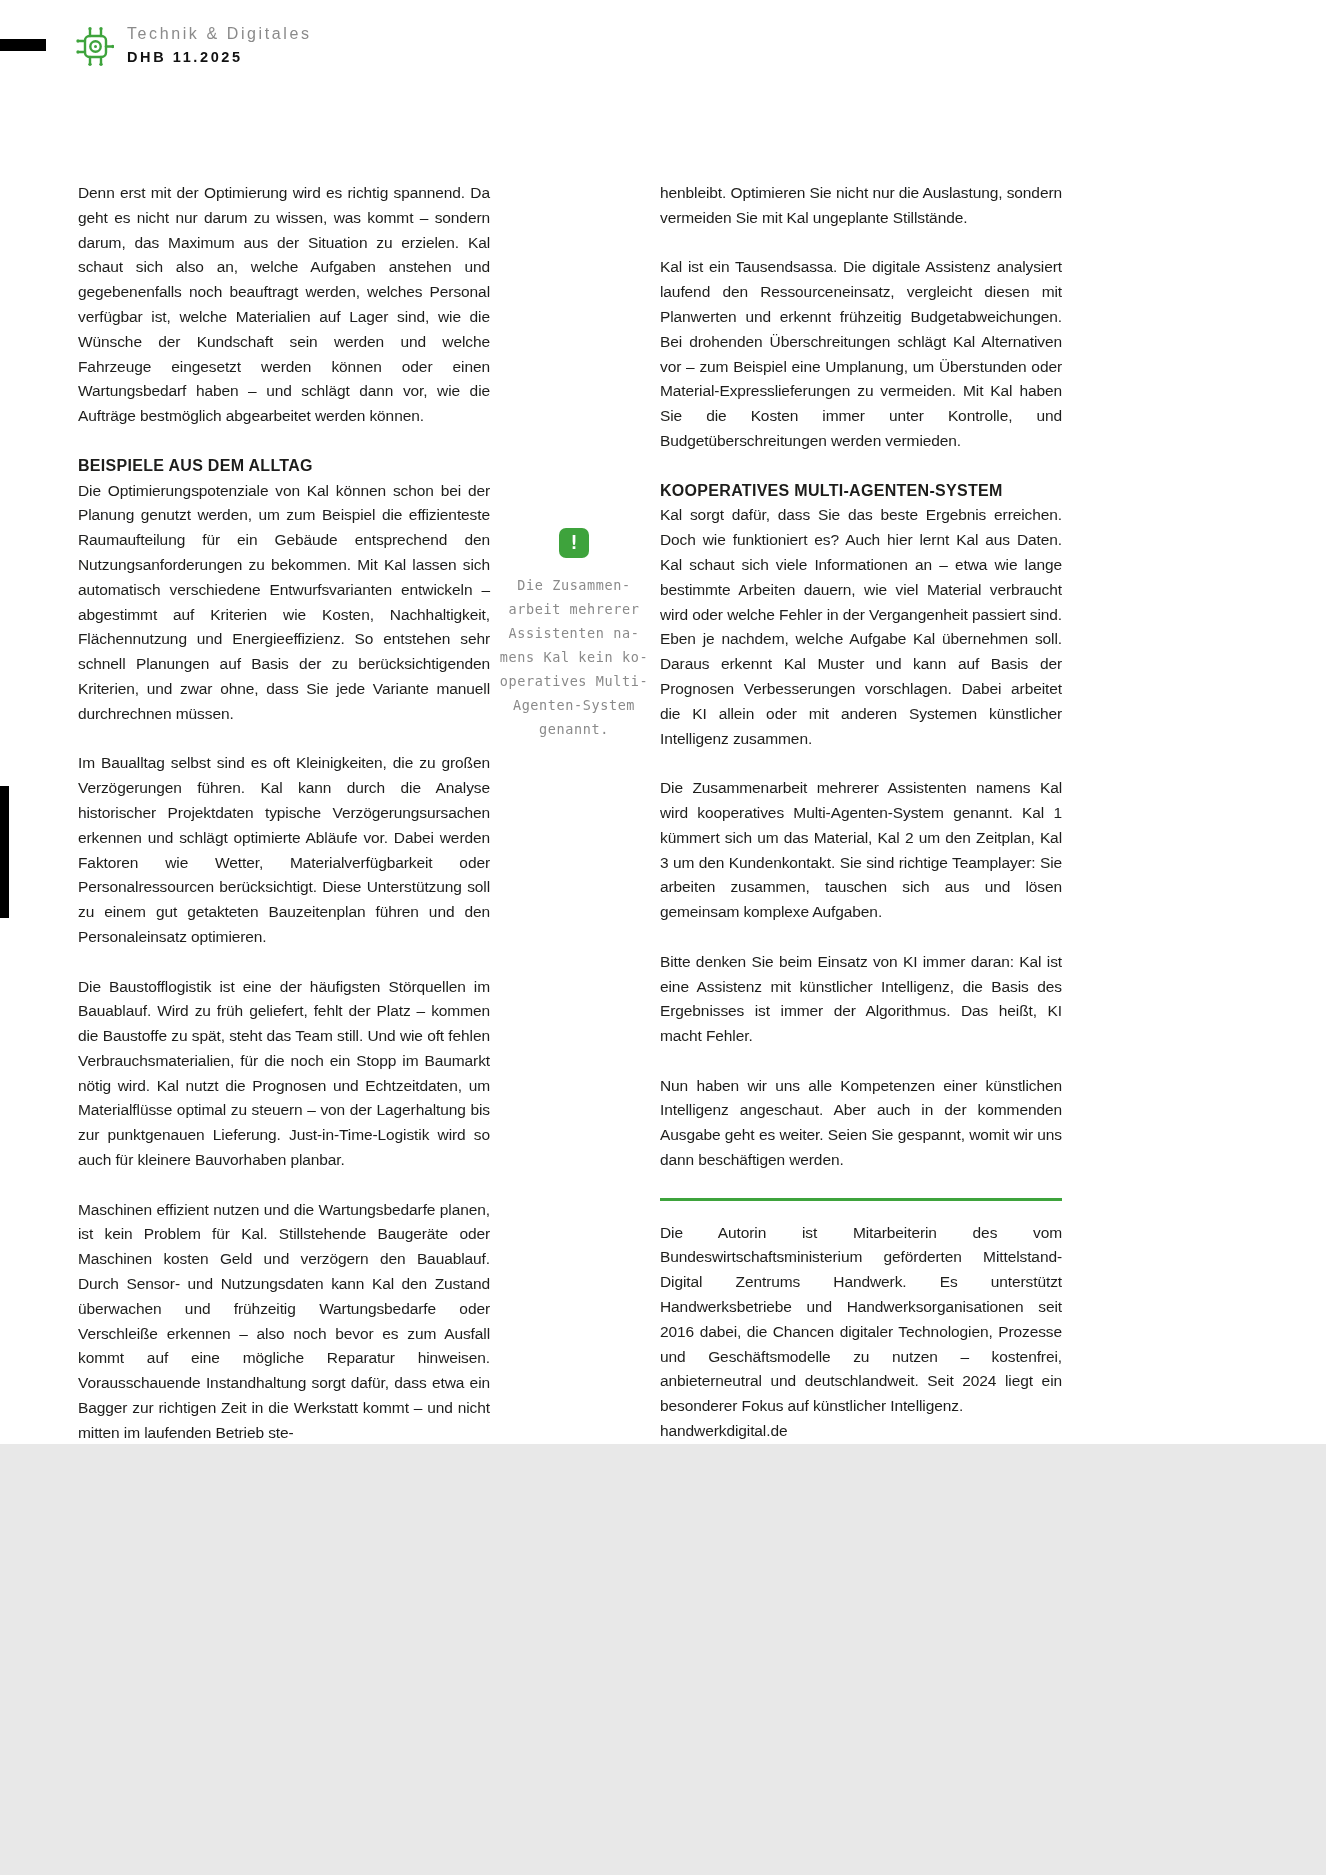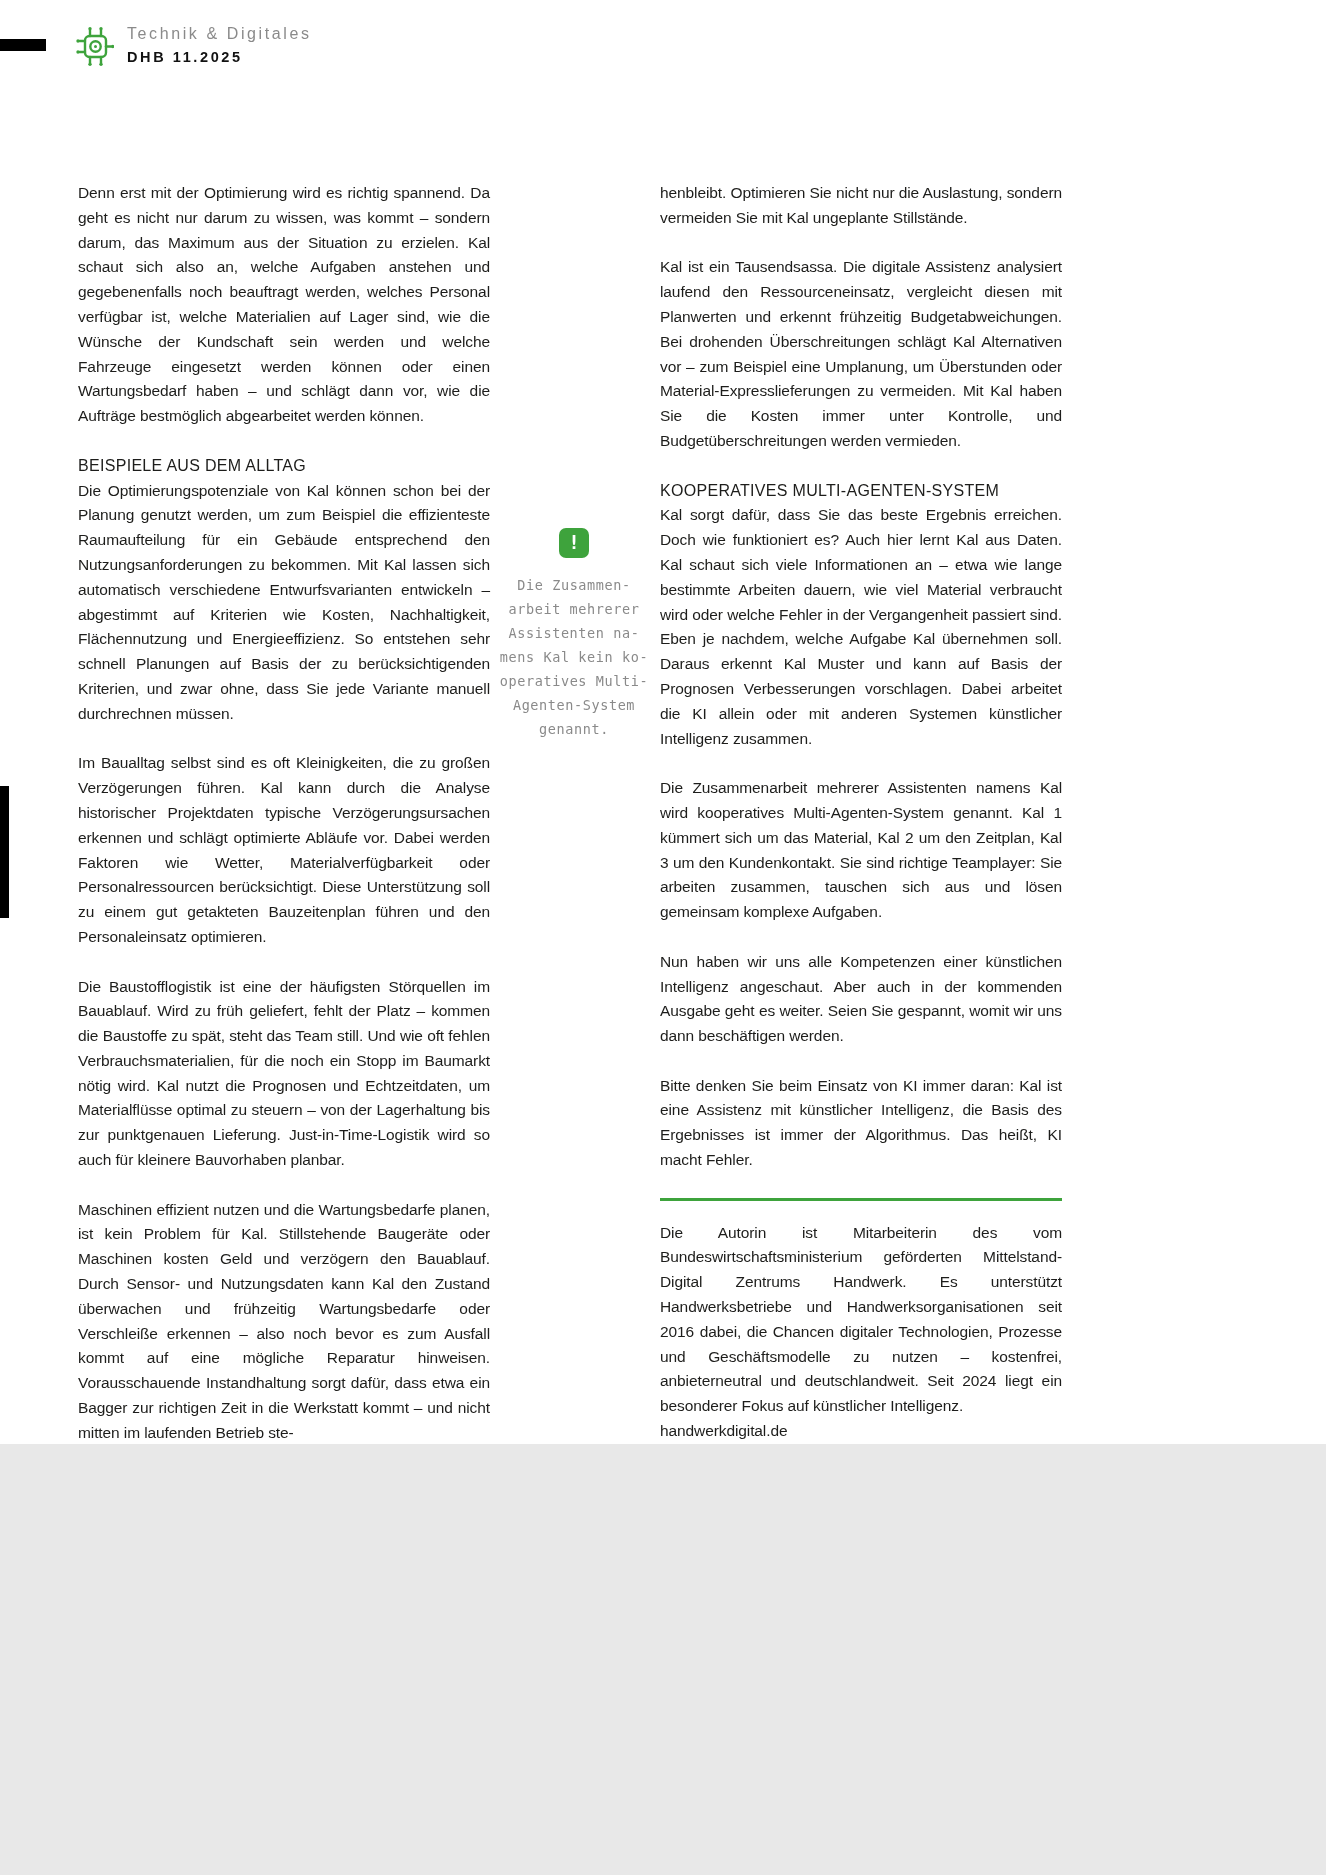--- a/index.html
+++ b/index.html
@@ -38,21 +38,21 @@
     position:absolute;top:181px;
     font-size:15.5px;line-height:24.8px;
     text-align:justify;
     letter-spacing:-0.1px;
     hyphens:auto;
   }
   .col-left{left:78px;width:412px;}
   .col-right{left:660px;width:402px;}
   .col p{margin:0 0 24.8px 0;}
   .col h2{
-    font-size:16px;font-weight:normal;margin:0;
+    font-size:16px;font-weight:bold;margin:0;
     letter-spacing:0.3px;text-align:left;
     line-height:24.8px;
   }
 
   
   .pull-quote{position:absolute;left:484px;top:528px;width:180px;text-align:center;}
   .alert-badge{
     width:30px;height:30px;margin:0 auto 15px auto;
     background:var(--accent-green,#3EA33C);
     border-radius:7px;color:#fff;
@@ -139,22 +139,22 @@
       <span>genannt.</span>
     </div>
   </aside>
 
   <section class="col col-right">
     <p>henbleibt. Optimieren Sie nicht nur die Auslastung, sondern vermeiden Sie mit Kal ungeplante Stillstände.</p>
     <p>Kal ist ein Tausendsassa. Die digitale Assistenz analysiert laufend den Ressourceneinsatz, vergleicht diesen mit Planwerten und erkennt frühzeitig Budgetabweichungen. Bei drohenden Überschreitungen schlägt Kal Alternativen vor – zum Beispiel eine Umplanung, um Überstunden oder Material-Expresslieferungen zu vermeiden. Mit Kal haben Sie die Kosten immer unter Kontrolle, und Budgetüberschreitungen werden vermieden.</p>
     <h2>KOOPERATIVES MULTI-AGENTEN-SYSTEM</h2>
     <p>Kal sorgt dafür, dass Sie das beste Ergebnis erreichen. Doch wie funktioniert es? Auch hier lernt Kal aus Daten. Kal schaut sich viele Informationen an – etwa wie lange bestimmte Arbeiten dauern, wie viel Material verbraucht wird oder welche Fehler in der Vergangenheit passiert sind. Eben je nachdem, welche Aufgabe Kal übernehmen soll. Daraus erkennt Kal Muster und kann auf Basis der Prognosen Verbesserungen vorschlagen. Dabei arbeitet die KI allein oder mit anderen Systemen künstlicher Intelligenz zusammen.</p>
     <p>Die Zusammenarbeit mehrerer Assistenten namens Kal wird kooperatives Multi-Agenten-System genannt. Kal 1 kümmert sich um das Material, Kal 2 um den Zeitplan, Kal 3 um den Kundenkontakt. Sie sind richtige Teamplayer: Sie arbeiten zusammen, tauschen sich aus und lösen gemeinsam komplexe Aufgaben.</p>
+    <p>Bitte denken Sie beim Einsatz von KI immer daran: Kal ist eine Assistenz mit künstlicher Intelligenz, die Basis des Ergebnisses ist immer der Algorithmus. Das heißt, KI macht Fehler.</p>
     <p>Nun haben wir uns alle Kompetenzen einer künstlichen Intelligenz angeschaut. Aber auch in der kommenden Ausgabe geht es weiter. Seien Sie gespannt, womit wir uns dann beschäftigen werden.</p>
-    <p>Bitte denken Sie beim Einsatz von KI immer daran: Kal ist eine Assistenz mit künstlicher Intelligenz, die Basis des Ergebnisses ist immer der Algorithmus. Das heißt, KI macht Fehler.</p>
 
     <div class="author-rule"></div>
     <p style="margin-bottom:0;">Die Autorin ist Mitarbeiterin des vom Bundeswirtschaftsministerium geförderten Mittelstand-Digital Zentrums Handwerk. Es unterstützt Handwerksbetriebe und Handwerksorganisationen seit 2016 dabei, die Chancen digitaler Technologien, Prozesse und Geschäftsmodelle zu nutzen – kostenfrei, anbieterneutral und deutschlandweit. Seit 2024 liegt ein besonderer Fokus auf künstlicher Intelligenz.</p>
     <a class="author-link">handwerkdigital.de</a>
   </section>
 
   <footer>
     <div class="page-footer-left">
       <span class="footer-issue">DHB 11.2025</span>
       <span class="footer-section">Technik &amp; Digitales</span>

